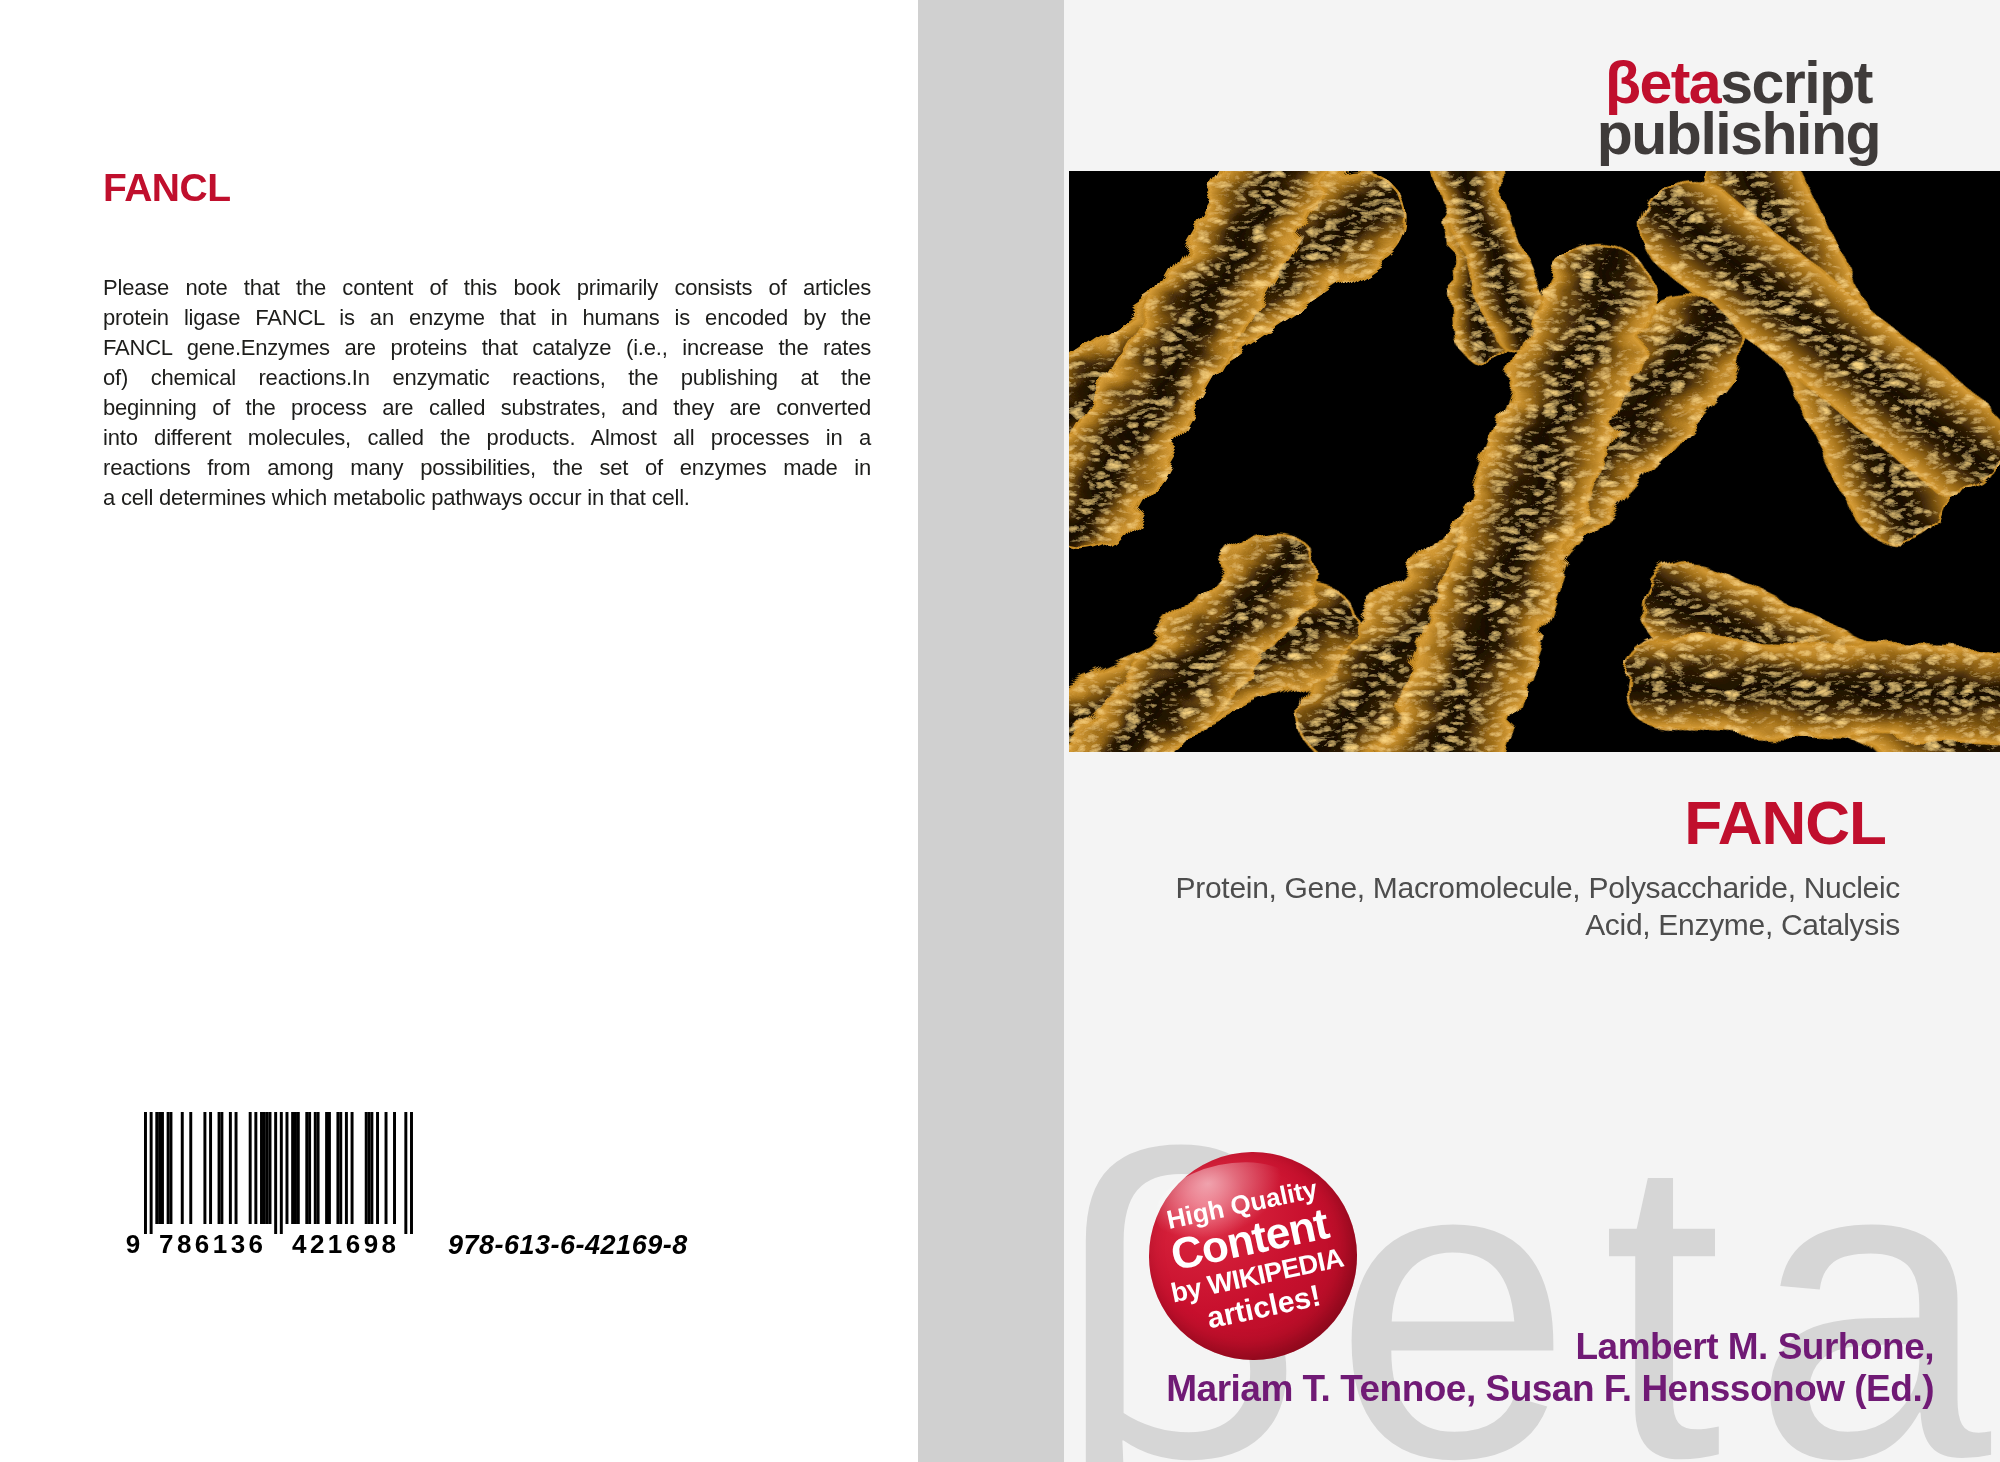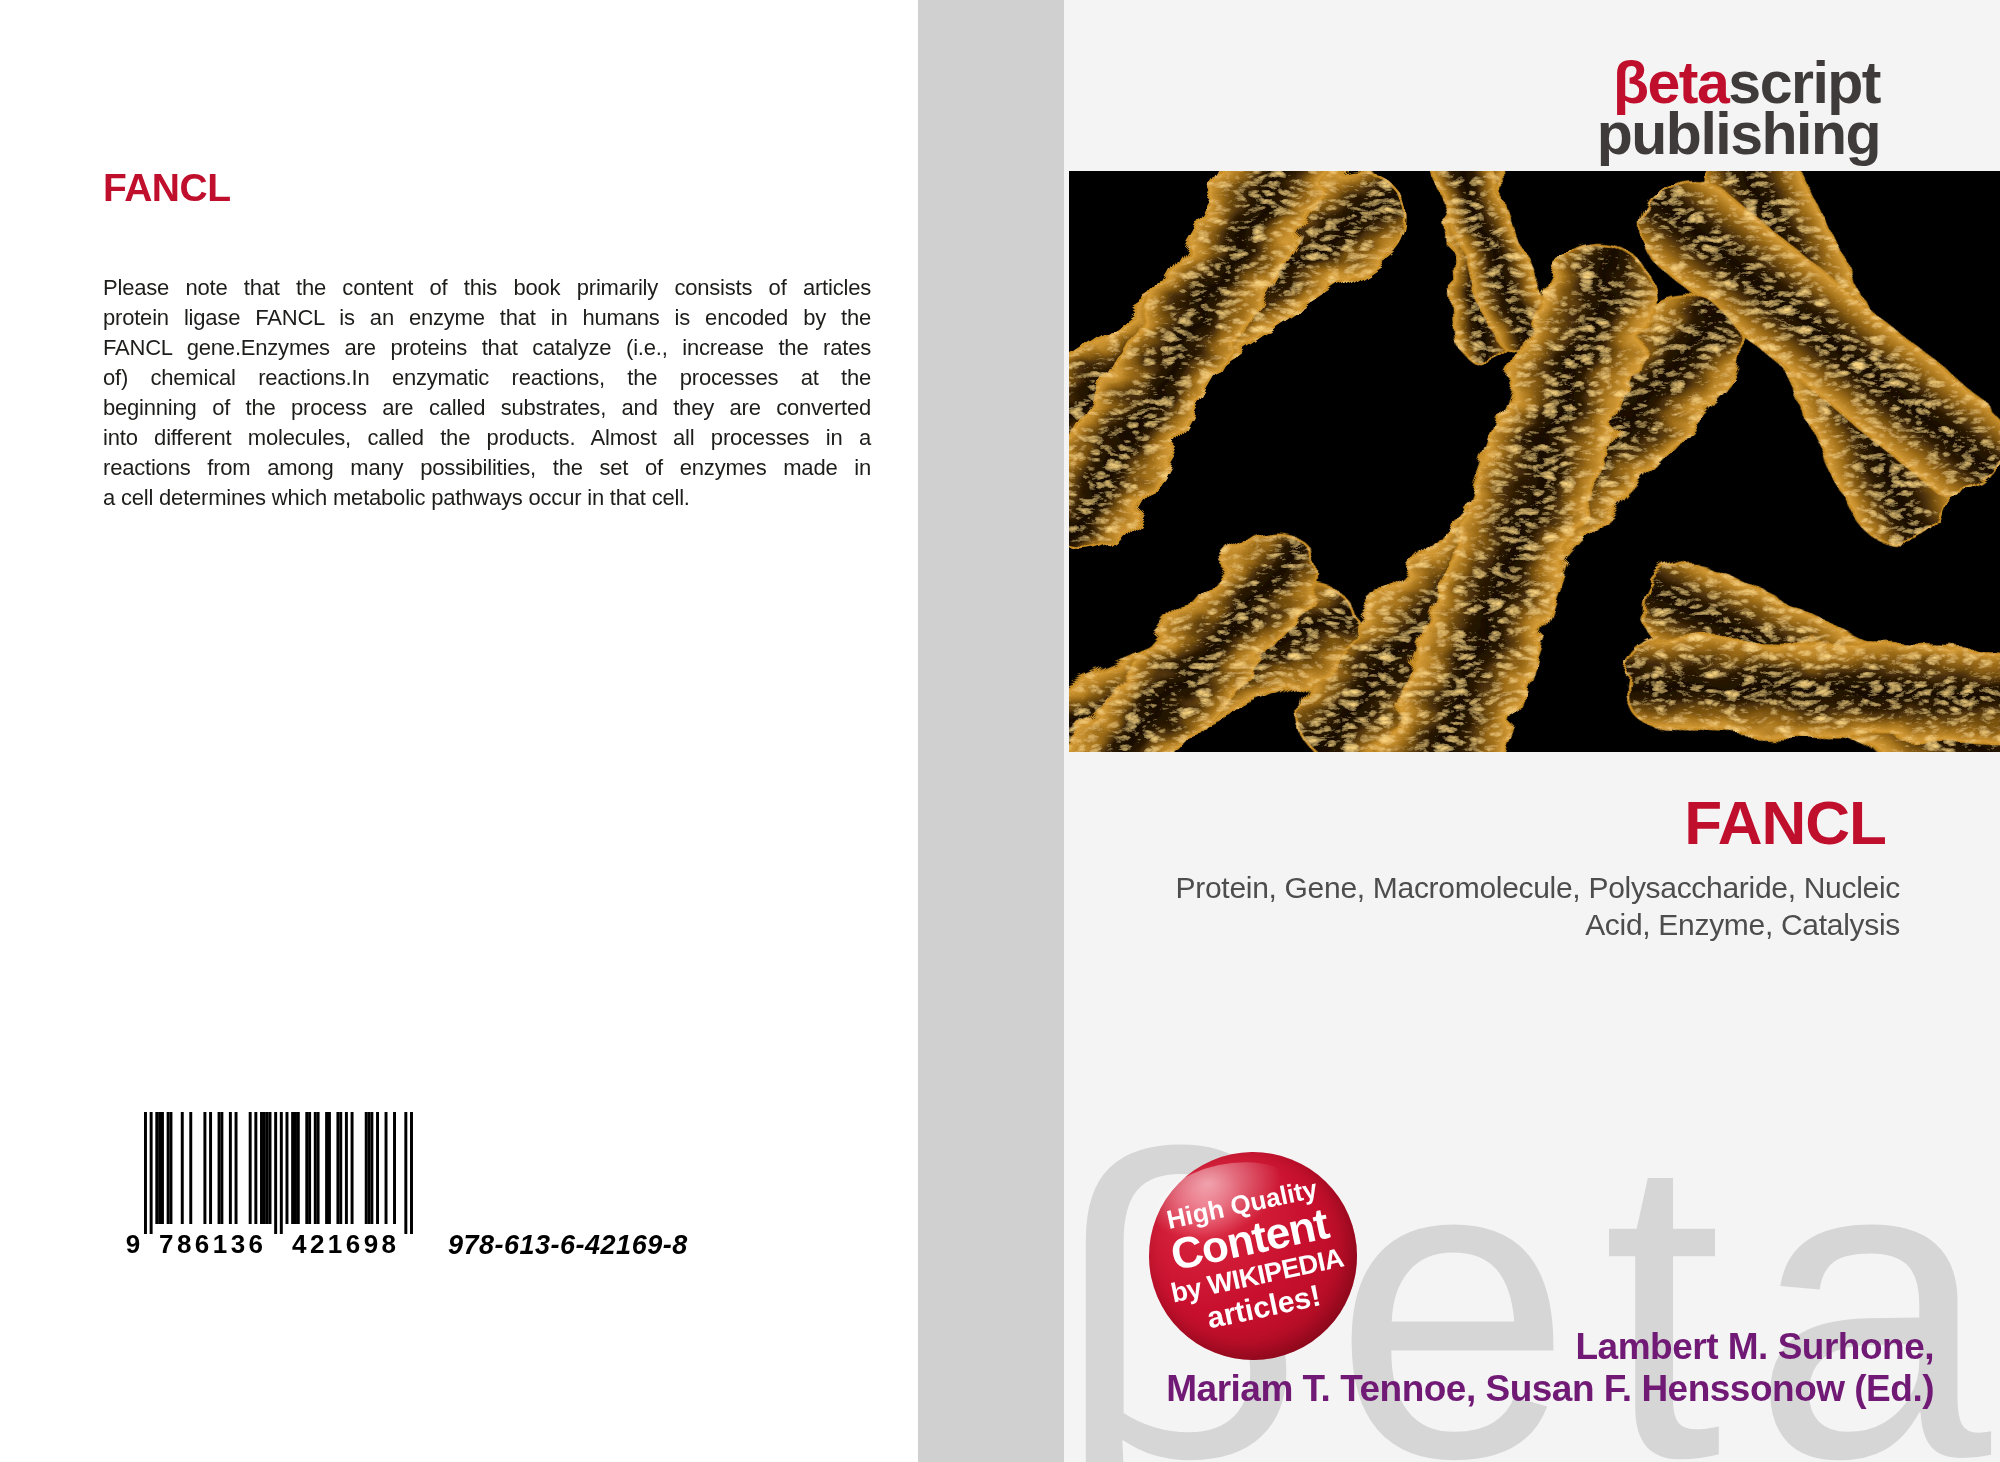--- a/index.html
+++ b/index.html
@@ -33,21 +33,21 @@
   }
   .isbn{
     position:absolute;left:448px;top:1230px;font-size:27px;font-weight:700;
     color:#000;letter-spacing:0.5px;font-style:italic;
   }
   
   .spine{position:absolute;left:918px;top:0;width:146px;height:1462px;background:var(--spine-gray);}
   .front-bg{position:absolute;left:1064px;top:0;right:0;height:1462px;background:var(--front-bg);}
   
   .logo{
-    position:absolute;right:120px;top:58px;text-align:right;font-weight:700;
+    position:absolute;right:120px;top:58px;text-align:center;font-weight:700;
     font-size:59px;line-height:51px;letter-spacing:-1.5px;color:var(--logo-dark);
   }
   .logo .red{color:var(--brand-red);}
   .cover-image{position:absolute;left:1069px;top:171px;width:931px;height:581px;z-index:2;}
   .cover-image svg{width:100%;height:100%;display:block;}
   .front-title{
     position:absolute;right:114px;top:792px;font-size:62px;font-weight:700;
     letter-spacing:-1px;color:var(--brand-red);line-height:1;text-align:right;z-index:3;
   }
   .subtitle{
@@ -86,21 +86,21 @@
 
 <div class="page">
 
   <section>
     <h1 class="back-title">FANCL</h1>
 
     <div class="body-text">
       <div class="jline">Please note that the content of this book primarily consists of articles</div>
       <div class="jline">protein ligase FANCL is an enzyme that in humans is encoded by the</div>
       <div class="jline">FANCL gene.Enzymes are proteins that catalyze (i.e., increase the rates</div>
-      <div class="jline">of) chemical reactions.In enzymatic reactions, the processes at the</div>
+      <div class="jline">of) chemical reactions.In enzymatic reactions, the publishing at the</div>
       <div class="jline">beginning of the process are called substrates, and they are converted</div>
       <div class="jline">into different molecules, called the products. Almost all processes in a</div>
       <div class="jline">reactions from among many possibilities, the set of enzymes made in</div>
       <div class="jline last">a cell determines which metabolic pathways occur in that cell.</div>
     </div>
 
     <div class="barcode-block">
       <svg viewBox="0 0 287 146">
         <g id="bars">
             <rect x="18.00" y="0" width="2.95" height="122"></rect>

